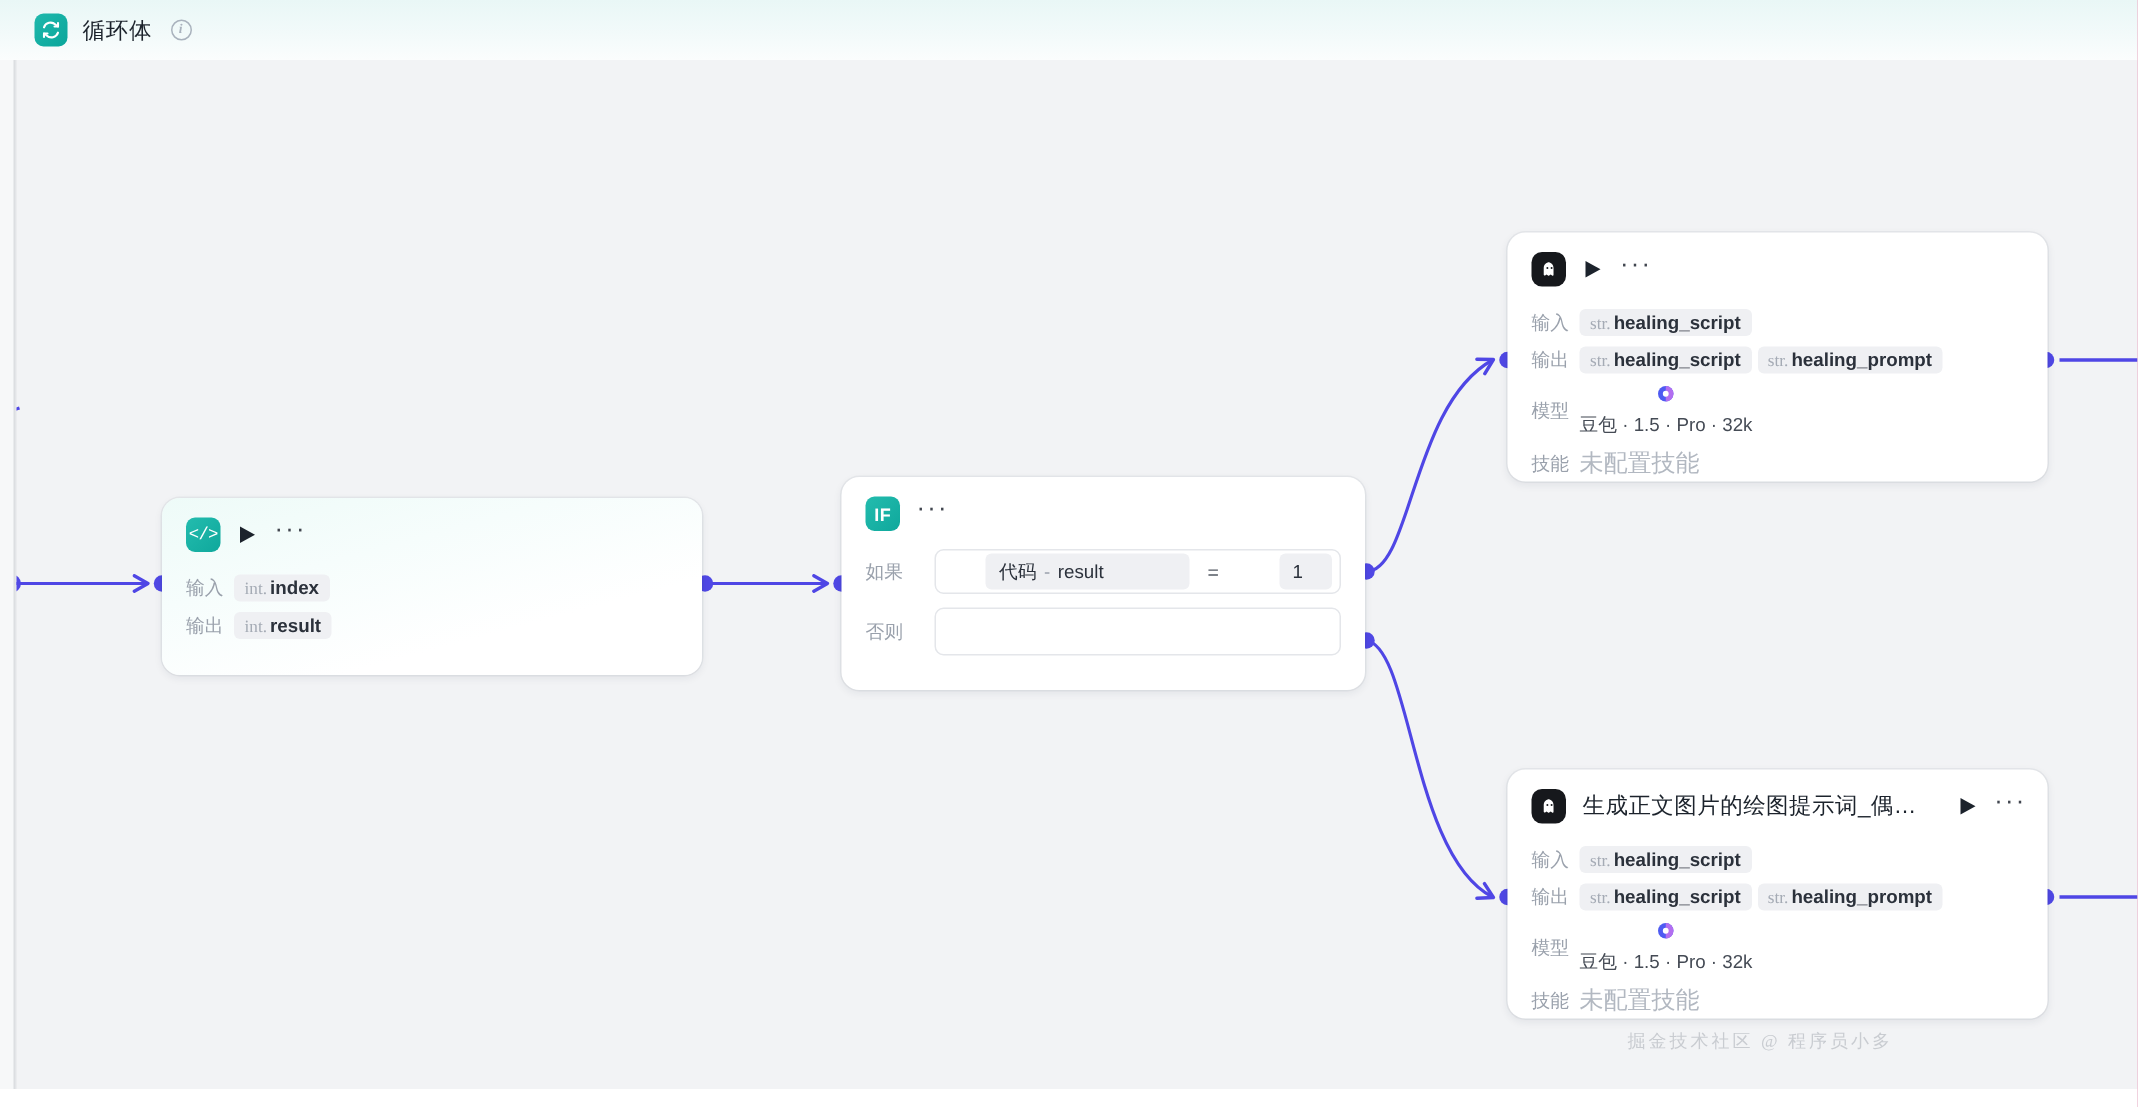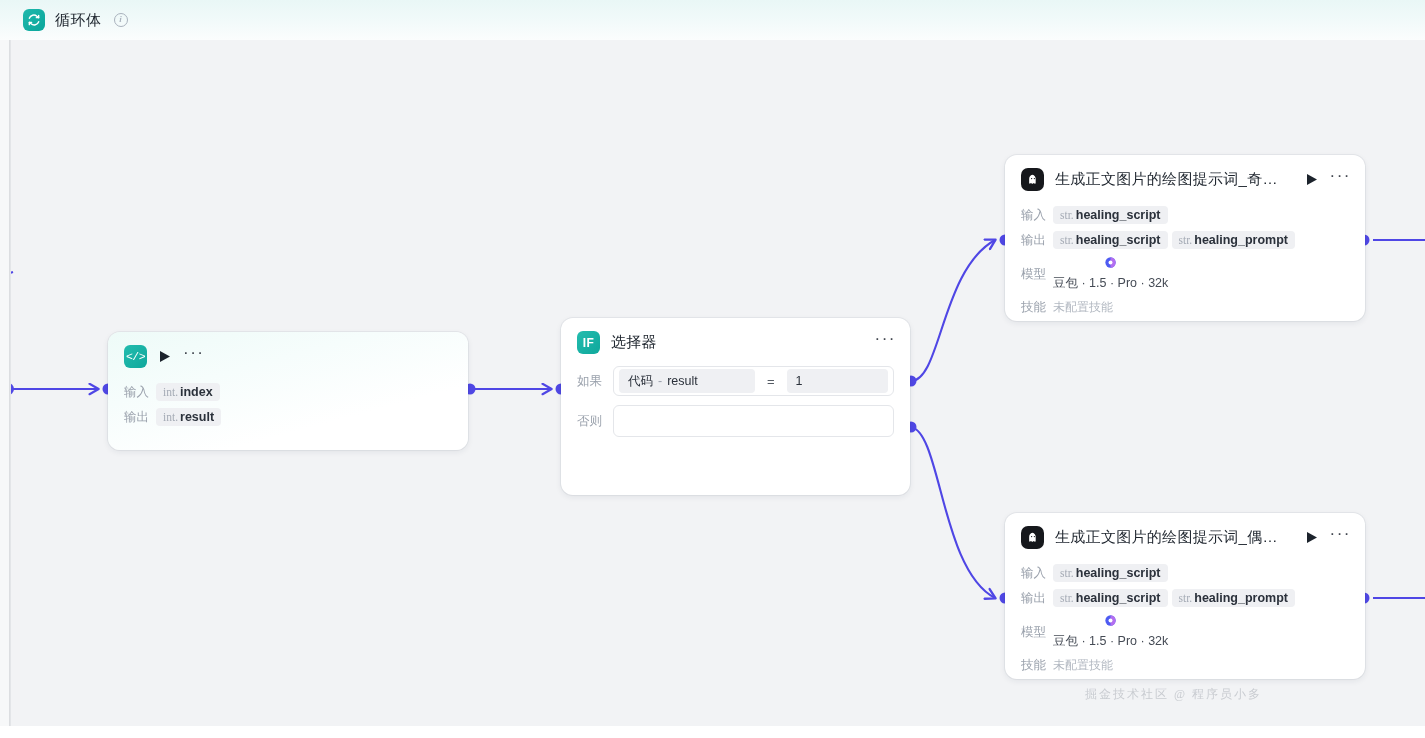--- a/index.html
+++ b/index.html
@@ -75,52 +75,52 @@
     padding-bottom: 7px; flex: 0 0 auto;
   }
   .node-body { padding: 0 16px 14px 16px; }
   .row { display: flex; align-items: center; gap: 4px; margin-top: 7px; }
   .row-label { font-size: 12.5px; color: #9aa1ac; flex: 0 0 auto; width: 28px; }
   .chip {
     background: #eff0f3; border-radius: 4px; padding: 2px 7px;
     font-size: 12.5px; color: #2b313b; font-weight: bold; white-space: nowrap;
   }
   .chip .ty { color: #a5abb5; font-weight: normal; font-size: 11.5px; margin-right: 2px; font-family: Liberation Serif, serif; }
-  .muted { font-size: 12px; color: #b2b8c1; }
+  .muted { font-size: 16px; color: #b2b8c1; }
   .model-row { display: flex; align-items: center; gap: 6px; font-size: 12.5px; color: #454b55; flex-direction: column; }
 
   
   #node-code {
     left: 97px; top: 292px; width: 360px; height: 118px;
     background: linear-gradient(165deg, #eefbf8 0%, #f6fdfc 34%, #ffffff 70%);
   }
   .code-icon {
     width: 23px; height: 23px; border-radius: 6px; flex: 0 0 auto;
     background: linear-gradient(135deg, #23bcae 0%, #0fa89c 100%);
     display: flex; align-items: center; justify-content: center;
     color: #fff; font-size: 11.5px; font-family: "Liberation Mono", monospace; letter-spacing: -.5px;
   }
 
   
-  #node-if { left: 550px; top: 278px; width: 349px; height: 177px; }
+  #node-if { left: 550px; top: 278px; width: 349px; height: 142px; }
   .if-icon {
     width: 23px; height: 23px; border-radius: 6px; flex: 0 0 auto;
     background: linear-gradient(135deg, #23bcae 0%, #0fa89c 100%);
     display: flex; align-items: center; justify-content: center;
     color: #ffffff; font-size: 12px; font-weight: bold; letter-spacing: .4px;
   }
-  .cond-row { display: flex; align-items: center; gap: 10px; margin-top: 4px; }
+  .cond-row { display: flex; align-items: center; gap: 20px; margin-top: 4px; }
   .cond-label { font-size: 12.5px; color: #9aa1ac; width: 26px; flex: 0 0 auto; }
   .cond-box {
     flex: 1 1 auto; height: 30px; border: 1px solid #e4e6ea; border-radius: 6px;
     background: #fff; display: flex; align-items: center; padding: 0 5px; gap: 12px;
   }
   .cond-field {
     background: #eff0f3; border-radius: 4px; height: 22px; display: flex; align-items: center;
-    padding: 12px 9px; font-size: 12.5px; color: #2b313b; gap: 5px;
+    padding: 12px 9px; font-size: 12.5px; color: #2b313b; gap: 5px; margin-left: 28px;
   }
   .cond-field.left { width: 136px; }
   .cond-field.right { flex: 1 1 auto; }
   .cond-field .dash { color: #9aa1ac; }
   .cond-op { font-size: 13px; color: #555b64; }
   .cond-box.empty { height: 32px; }
 
   
   .llm { width: 360px; height: 166px; }
   #node-llm-odd  { left: 994px; top: 115px; }
@@ -220,21 +220,20 @@
           </span>
         </div>
       </div>
     </div>
 
     <div class="node" id="node-if">
       <div class="node-head">
         <div class="if-icon">
           <span>IF</span>
         </div>
-        <div class="node-title">选择器</div>
         <div class="more-btn">···</div>
       </div>
       <div class="node-body">
         <div class="cond-row">
           <span class="cond-label">如果</span>
           <div class="cond-box">
             <div class="cond-field left">
               <span>代码</span>
               <span class="dash">-</span>
               <span>result</span>
@@ -256,21 +255,20 @@
 
     <div class="node llm" id="node-llm-odd">
       <div class="node-head">
         <div class="ghost-icon">
           <svg width="14" height="14" viewBox="0 0 24 24">
             <path d="M12 3.2c-4 0-6.6 3-6.6 6.8v7.2c0 1 .9 1.5 1.6 1l1.6-1.1 1.7 1.2c.4.3 1 .3 1.4 0l1.6-1.2 1.7 1.2c.7.5 1.6 0 1.6-1V10c0-3.8-2.6-6.8-6.6-6.8z" fill="#ffffff"></path>
             <circle cx="9.6" cy="9.6" r="1.15" fill="#16181c"></circle>
             <circle cx="14.4" cy="9.6" r="1.15" fill="#16181c"></circle>
           </svg>
         </div>
-        <div class="node-title">生成正文图片的绘图提示词_奇…</div>
         <div class="run-btn">
           <svg width="12" height="13" viewBox="0 0 12 13">
               <path d="M1 1 L11 6.5 L1 12 Z" fill="#1c232c"></path>
             </svg>
         </div>
         <div class="more-btn">···</div>
       </div>
       <div class="node-body">
         <div class="row">
           <span class="row-label">输入</span>

